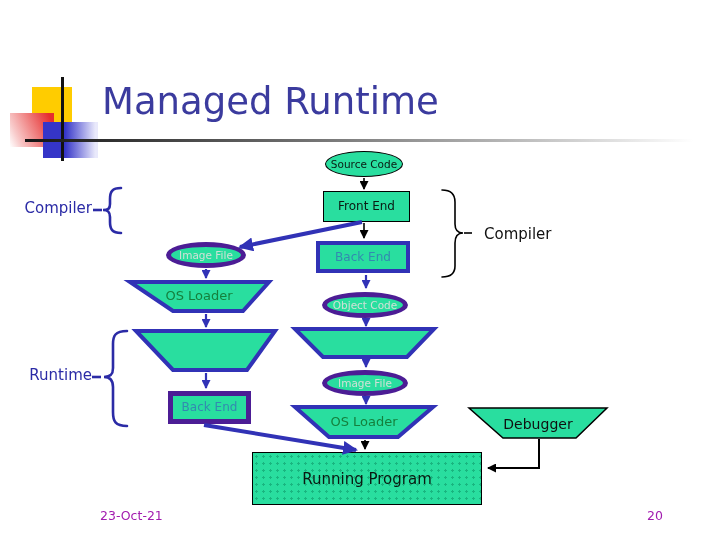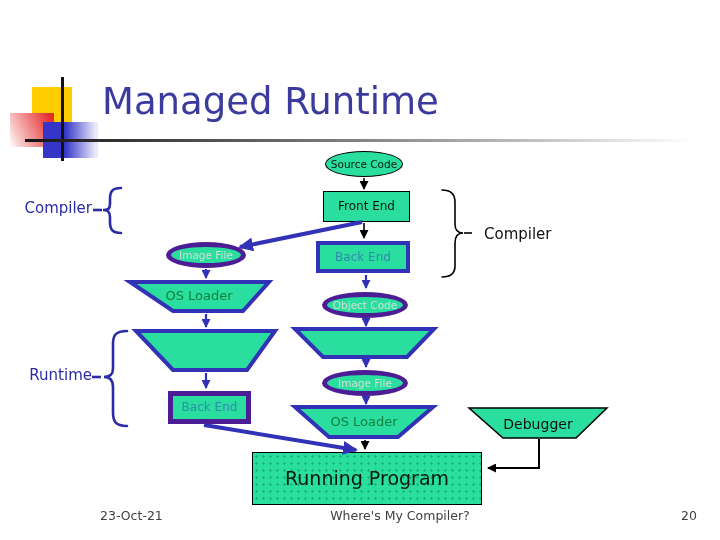--- a/index.html
+++ b/index.html
@@ -29,21 +29,21 @@
   .bk{border:1.5px solid #000;color:#0a1a12;text-align:right;}
   .bb{border:5px solid #4c1d95;}
   .bb4{border:4px solid #3132b6;}
   .light-txt{color:#cfe0d6;}
   .teal-txt{color:#338ab0;}
   .trap-label{position:absolute;text-align:center;color:#15803d;font-size:13px;line-height:1.3;}
   #n-running{background-color:#29de9f;
     background-image:radial-gradient(#19b57f 1px,transparent 1.4px);
     background-size:7px 7px;}
   
-  .footer{font-size:12.5px;color:#404040;}
+  .footer{font-size:12.5px;color:#a21caf;}
   svg{position:absolute;left:0;top:0;}
 </style>
 </head>
 <body>
 
 <div id="slide">
 
   <div class="abs" id="sq-yellow"></div>
   <div class="abs" id="sq-red"></div>
   <div class="abs" id="sq-blue"></div>
@@ -68,21 +68,21 @@
   <div class="trap-label" style="left:304px;top:414px;width:120px;">OS Loader</div>
   <div class="trap-label" style="left:478px;top:415px;width:120px;color:#101010;font-size:14px;">Debugger</div>
 
   <div class="abs node ellipse bk" style="left:325px;top:151px;width:78px;height:26px;font-size:10.5px;">Source Code</div>
   <div class="abs node bk" style="left:323px;top:191px;width:87px;height:31px;font-size:12px;">Front End</div>
   <div class="abs node bb4 teal-txt" style="left:316px;top:241px;width:94px;height:32px;font-size:12px;">Back End</div>
   <div class="abs node ellipse bb light-txt" style="left:322px;top:292px;width:86px;height:26px;font-size:10.5px;">Object Code</div>
   <div class="abs node ellipse bb light-txt" style="left:322px;top:370px;width:86px;height:26px;font-size:10.5px;">Image File</div>
   <div class="abs node ellipse bb light-txt" style="left:166px;top:242px;width:80px;height:26px;font-size:10.5px;">Image File</div>
   <div class="abs node bb teal-txt" style="left:168px;top:391px;width:83px;height:33px;font-size:12px;">Back End</div>
-  <div class="abs node bk" id="n-running" style="left:252px;top:452px;width:230px;height:53px;font-size:19px;">Running Program</div>
+  <div class="abs node bk" id="n-running" style="left:252px;top:452px;width:230px;height:53px;font-size:15px;">Running Program</div>
 
   <svg width="720" height="540">
     <defs>
       <marker id="mB" markerUnits="userSpaceOnUse" markerWidth="10" markerHeight="9" refX="8" refY="4.5" orient="auto">
         <path d="M0,0 L9,4.5 L0,9 z" fill="#000"></path>
       </marker>
       <marker id="mU" markerUnits="userSpaceOnUse" markerWidth="10" markerHeight="9" refX="8" refY="4.5" orient="auto">
         <path d="M0,0 L9,4.5 L0,9 z" fill="#3132b6"></path>
       </marker>
       <marker id="mUT" markerUnits="userSpaceOnUse" markerWidth="16" markerHeight="14" refX="13" refY="7" orient="auto">
@@ -109,16 +109,15 @@
 
     <path d="M121,188 C112,188 110,192 110,199 L110,204 C110,209 108,210 103,210 C108,210 110,212 110,217 L110,222 C110,229 112,233 121,233" fill="none" stroke="#2b2ba6" stroke-width="2.6" stroke-linecap="round"></path>
     <line x1="93" y1="210" x2="102" y2="210" stroke="#2b2ba6" stroke-width="2.6"></line>
     <path d="M127,331 C115,331 113,336 113,344 L113,368 C113,374 111,377 104,377 C111,377 113,381 113,387 L113,412 C113,421 115,426 127,426" fill="none" stroke="#2b2ba6" stroke-width="2.6" stroke-linecap="round"></path>
     <line x1="92" y1="377" x2="101" y2="377" stroke="#2b2ba6" stroke-width="2.6"></line>
     <path d="M442,190 C452,190 455,195 455,202 L455,224 C455,230 457,233 463,233 C457,233 455,237 455,243 L455,266 C455,272 452,277 442,277" fill="none" stroke="#000" stroke-width="1.6" stroke-linecap="round"></path>
     <line x1="464" y1="233" x2="472" y2="233" stroke="#000" stroke-width="1.6"></line>
   </svg>
 
   <div class="abs footer" style="left:100px;top:508px;">23-Oct-21</div>
-  <div class="abs footer" style="left:300px;top:508px;width:200px;text-align:center;">Where's My Compiler?</div>
-  <div class="abs footer" style="left:647px;top:508px;width:50px;text-align:right;">20</div>
+  <div class="abs footer" style="left:647px;top:508px;width:50px;">20</div>
 
 </div>
 
 </body></html>

